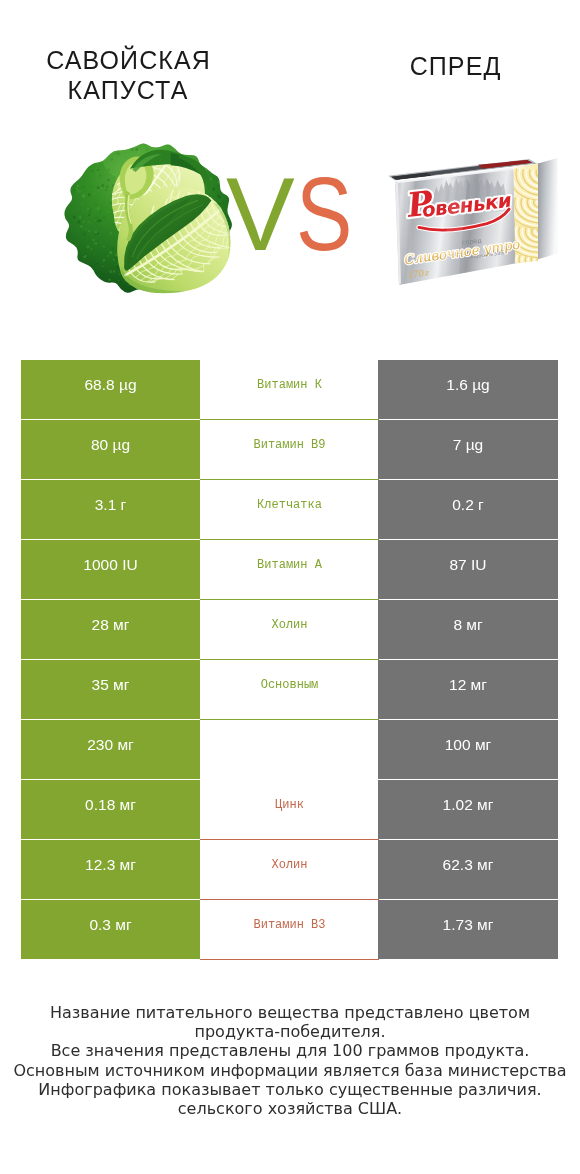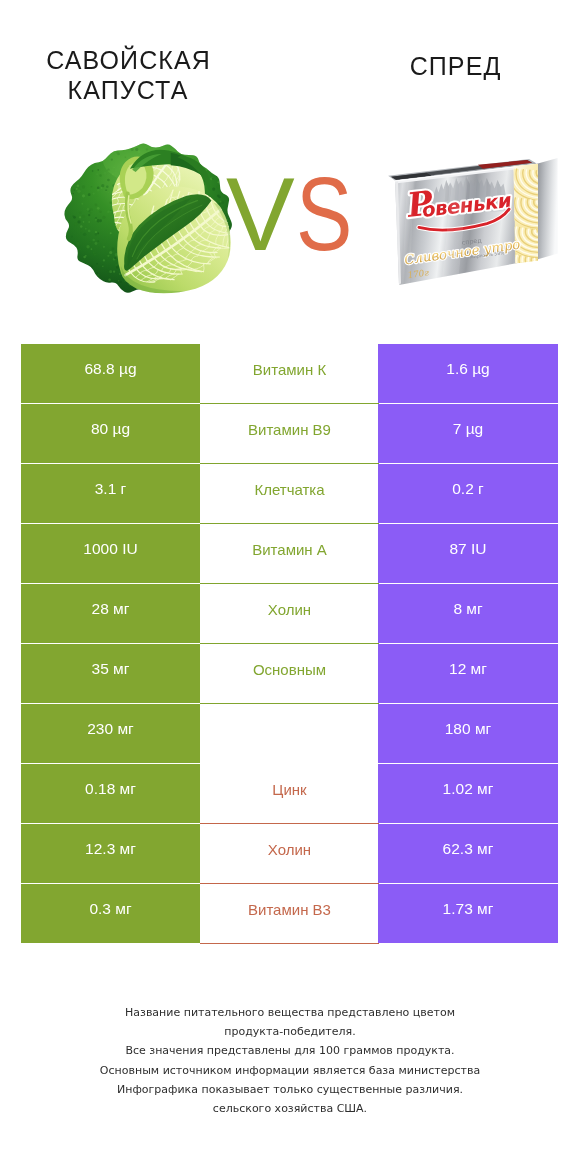--- a/index.html
+++ b/index.html
@@ -11,29 +11,29 @@
   .title.right{left:335px;top:51px;width:240px;}
   .prod-img{position:absolute;}
   .prod-img.cab{left:62px;top:135px;width:171px;height:167px;}
   .prod-img.pack{left:374px;top:154px;width:190px;height:138px;}
   .vs{position:absolute;left:226px;top:155px;width:170px;height:120px;font-size:103px;
       font-weight:400;line-height:120px;letter-spacing:1px;white-space:nowrap;}
   .vs .v{color:#82a630;}
   .vs .s{color:#e06c49;display:inline-block;transform:scaleX(0.82);transform-origin:left center;}
   .table{position:absolute;left:21px;top:344px;width:537px;}
   .row{position:relative;height:60px;}
-  .cell{position:absolute;top:0;height:60px;display:flex;align-items:center;justify-content:center;padding-bottom:9px;
+  .cell{position:absolute;top:16px;height:60px;display:flex;align-items:center;justify-content:center;padding-bottom:9px;
         font-weight:400;font-size:15.5px;box-sizing:border-box;}
   .cell.left{left:0;width:179px;height:59px;color:#fff;background:#82a630;}
-  .cell.mid{left:179px;width:179px;background:#fff;color:#82a630;font-size:15px;
-            border-bottom:1px solid #82a630;}
-  .cell.right{left:357px;width:180px;height:59px;color:#fff;background:#8b5cf6;text-align:center;}
+  .cell.mid{left:179px;width:179px;background:#fff;color:#82a630;font-size:12px;
+            border-bottom:1px solid #82a630;font-family:Liberation Mono, monospace;}
+  .cell.right{left:357px;width:180px;height:59px;color:#fff;background:#737373;text-align:center;}
   .row.ro .cell.mid{border-bottom-color:#c4684c;color:#c4684c;}
   .foot{position:absolute;left:0;top:1003px;width:580px;text-align:center;color:#2e2e2e;
-        font-family:"DejaVu Sans",sans-serif;font-size:11px;line-height:19.2px;}
+        font-family:"DejaVu Sans",sans-serif;font-size:16px;line-height:19.2px;}
 </style>
 </head>
 <body>
 
 <div class="page">
 
   <div class="title left">САВОЙСКАЯ КАПУСТА</div>
   <div class="title right">СПРЕД</div>
 
   <div class="prod-img cab">
@@ -1037,21 +1037,21 @@
         <div class="cell mid">Холин</div>
         <div class="cell right">8 мг</div>
       </div>
       <div class="row">
         <div class="cell left">35 мг</div>
         <div class="cell mid">Основным</div>
         <div class="cell right">12 мг</div>
       </div>
       <div class="row">
         <div class="cell left">230 мг</div>
-        <div class="cell right">180 мг</div>
+        <div class="cell right">100 мг</div>
       </div>
       <div class="row ro">
         <div class="cell left">0.18 мг</div>
         <div class="cell mid">Цинк</div>
         <div class="cell right">1.02 мг</div>
       </div>
       <div class="row ro">
         <div class="cell left">12.3 мг</div>
         <div class="cell mid">Холин</div>
         <div class="cell right">62.3 мг</div>

